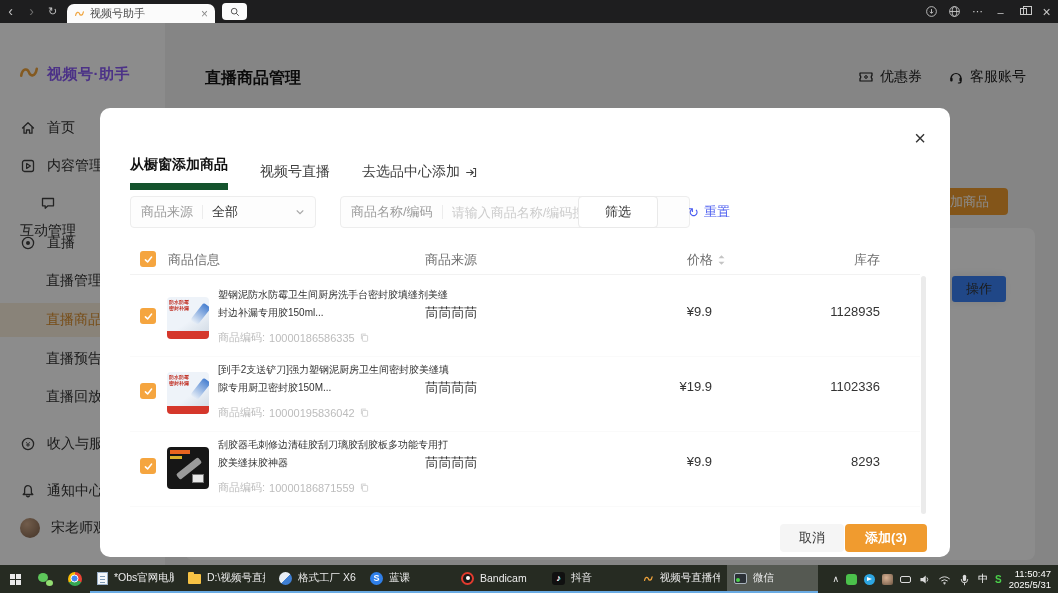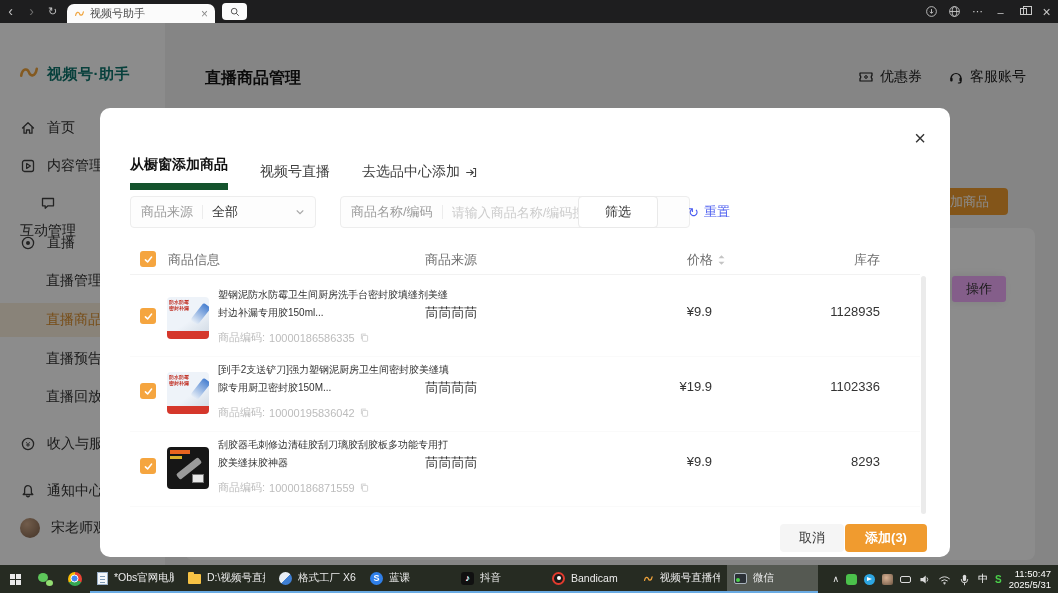--- a/index.html
+++ b/index.html
@@ -19,35 +19,35 @@
   .win-controls { margin-left:auto; display:flex; align-items:center; height:23px; }
   .win-controls > span { width:23px; text-align:center; color:#c9c9c9; font-size:11px; display:flex; align-items:center; justify-content:center; height:23px; }
   .restore-box { position:relative; }
   .restore-box i { display:block; width:7px; height:7px; border:1px solid #c9c9c9; position:relative; background:#1e1e1f; }
   .restore-box i::before { content:""; position:absolute; top:-3px; left:2px; width:7px; height:7px; border:1px solid #c9c9c9; }
 
   
   .app { position:absolute; top:23px; left:0; right:0; bottom:28px; background:#f3f3f3; overflow:hidden; }
   .sidebar { position:absolute; left:0; top:0; bottom:0; width:165px; background:#ffffff; }
   .logo-row { position:absolute; left:18px; top:38px; display:flex; align-items:center; gap:7px; }
-  .logo-text { font-size:15px; font-weight:700; color:#0f766e; letter-spacing:.5px; }
+  .logo-text { font-size:15px; font-weight:700; color:#8b5cf6; letter-spacing:.5px; }
   .mi { position:absolute; left:20px; display:flex; align-items:center; gap:11px; height:20px; font-size:14px; color:#333; white-space:nowrap; }
   .mi svg { display:block; flex:none; }
   .mi.sub { left:46px; }
   .mi-active-bg { position:absolute; left:0; top:280px; width:165px; height:34px; background:#faeedd; }
   .mi.active { color:#d98e2b; }
   .avatar { width:20px; height:20px; border-radius:50%; background:radial-gradient(circle at 35% 30%, #cfa98a, #7d5f49); flex:none; }
 
   .page-title { position:absolute; left:205px; top:45px; font-size:16px; font-weight:600; color:#141414; }
   .head-link { position:absolute; top:45px; display:flex; align-items:center; gap:6px; font-size:14px; color:#1c1c1c; }
   .head-link svg { display:block; }
   .coupon { left:858px; } .service { left:948px; }
   .add-btn { position:absolute; left:918px; top:165px; width:90px; height:27px; background:#ee9c2e; border-radius:4px; color:#fff; font-size:13px; display:flex; align-items:center; justify-content:center; }
   .bg-card { position:absolute; left:185px; top:205px; right:23px; bottom:5px; background:#fff; border-radius:8px; }
-  .action-chip { position:absolute; left:952px; top:253px; width:54px; height:26px; background:#f0abfc; border-radius:3px; box-shadow:-3px 0 8px rgba(0,0,0,.10); font-size:13px; color:#333; display:flex; align-items:center; justify-content:center; }
+  .action-chip { position:absolute; left:952px; top:253px; width:54px; height:26px; background:#3b82f6; border-radius:3px; box-shadow:-3px 0 8px rgba(0,0,0,.10); font-size:13px; color:#333; display:flex; align-items:center; justify-content:center; }
 
   .overlay { position:absolute; top:23px; left:0; right:0; bottom:28px; background:rgba(0,0,0,.45); z-index:10; }
 
   
   .modal { position:absolute; left:100px; top:108px; width:850px; height:449px; background:#fff; border-radius:10px; z-index:20; font-size:13px; }
   .modal-close { position:absolute; top:20px; right:24px; font-size:20px; color:#333; line-height:1; }
   .tabs { position:absolute; top:48px; left:30px; display:flex; gap:32px; align-items:flex-end; }
   .tab-item { font-size:14px; color:#404040; padding-bottom:9px; display:flex; align-items:center; gap:5px; }
   .tab-item.active { color:#111; font-weight:700; border-bottom:7px solid #14532d; }
   .tab-item svg { display:block; }
@@ -443,26 +443,26 @@
       </span>
     <span class="tb-app">
         <span class="ff-ic"></span>
         <span class="lbl">格式工厂 X64 ...</span>
       </span>
     <span class="tb-app">
         <span class="s-ic"></span>
         <span class="lbl">蓝课</span>
       </span>
     <span class="tb-app">
+        <span class="bc-ic"></span>
+        <span class="lbl">Bandicam</span>
+      </span>
+    <span class="tb-app">
         <span class="dy-ic"></span>
         <span class="lbl">抖音</span>
-      </span>
-    <span class="tb-app">
-        <span class="bc-ic"></span>
-        <span class="lbl">Bandicam</span>
       </span>
     <span class="tb-app">
       <svg width="13" height="13" viewBox="0 0 24 24">
           <path d="M3.5 16 C5 7.5 10.5 8 12 12.5 C13.5 17 19 17.5 20.5 8.5" stroke="#f0a43c" stroke-width="2.8" fill="none" stroke-linecap="round"></path>
         </svg>
       <span class="lbl">视频号直播伴侣</span>
     </span>
     <span class="tb-app active">
         <span class="wx-ic"></span>
         <span class="lbl">微信</span>

